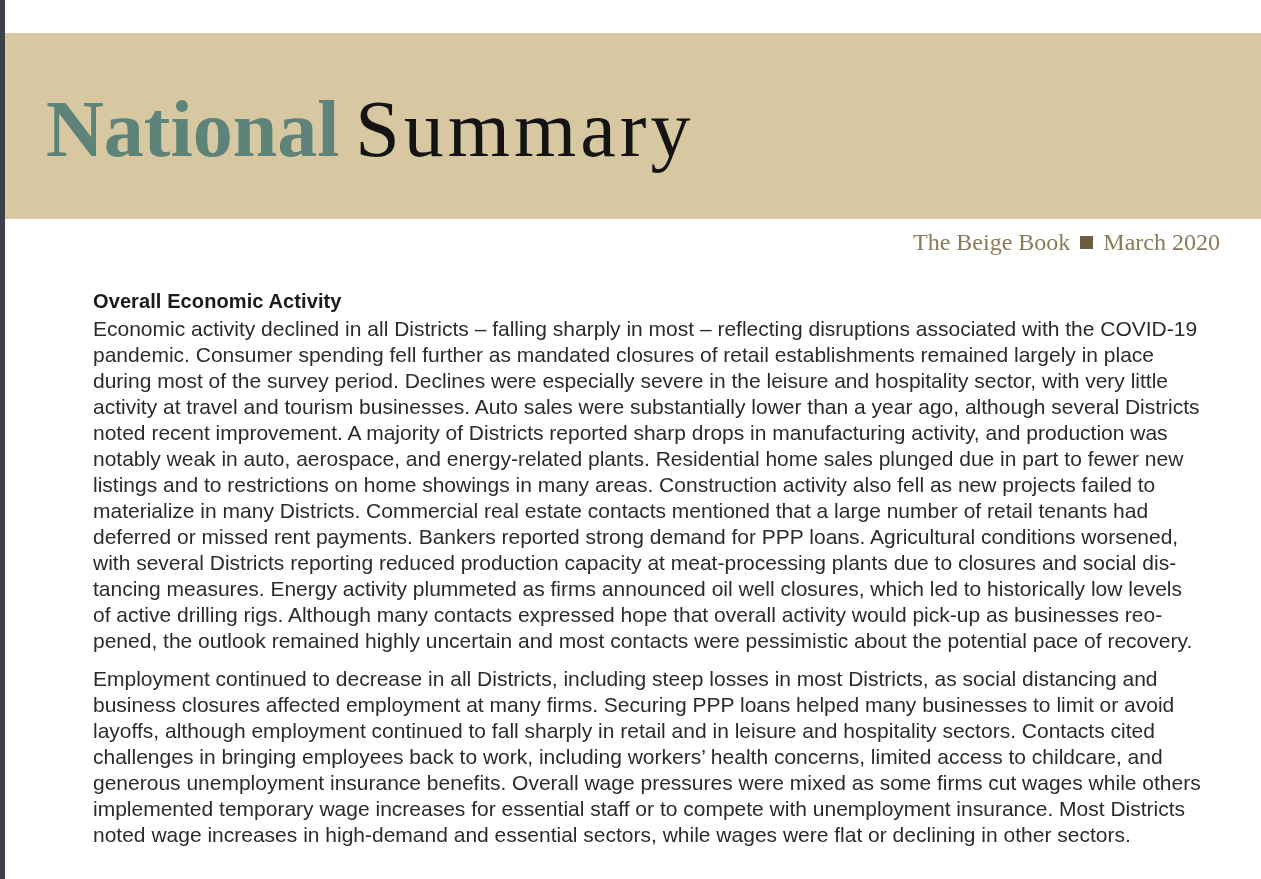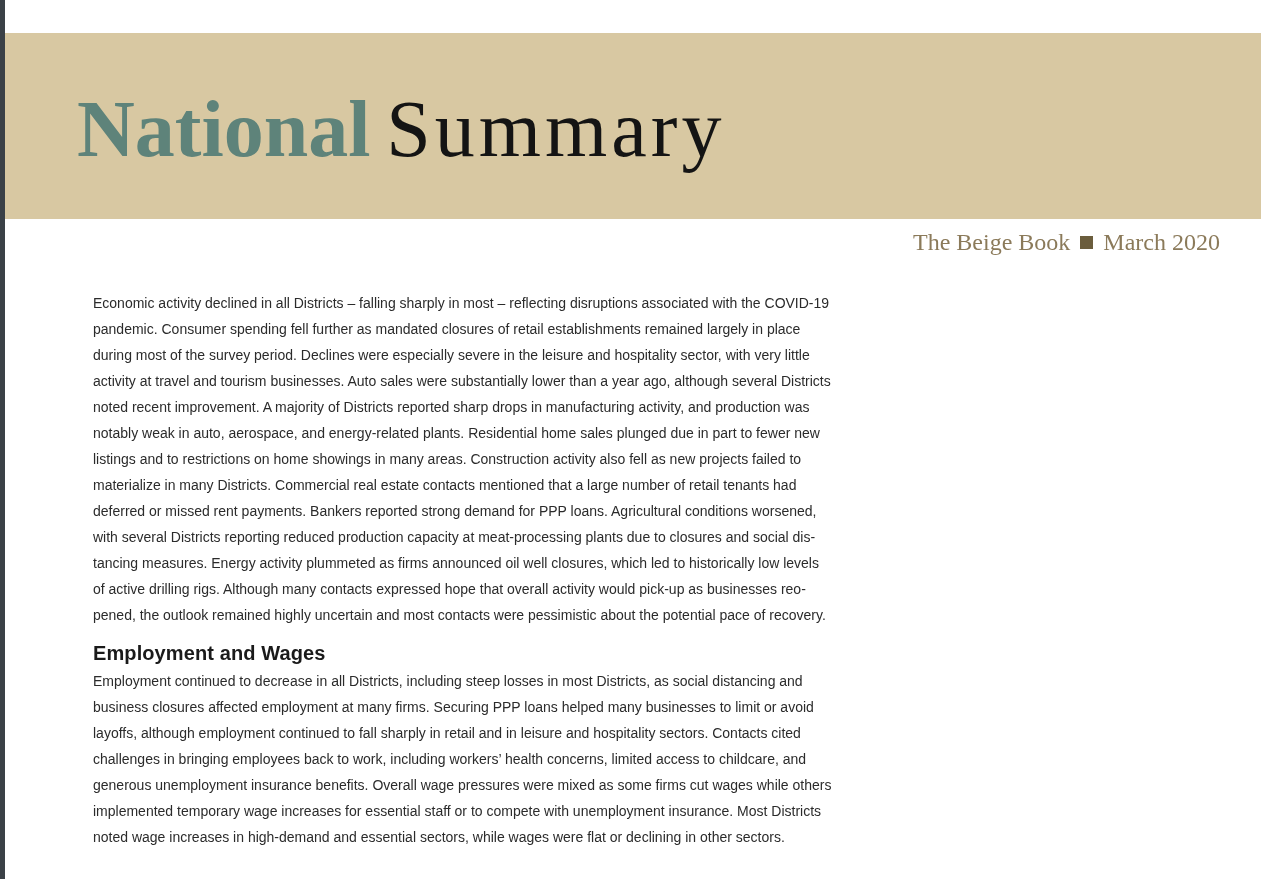--- a/index.html
+++ b/index.html
@@ -8,21 +8,21 @@
     position:relative;width:1261px;height:879px;background:var(--page-bg,#ffffff);
     font-family:"Liberation Sans",sans-serif;overflow:hidden;
   }
   .left-strip{
     position:absolute;left:0;top:0;width:5px;height:879px;
     background:var(--strip-bg,#3b4147);
   }
   .banner{
     position:absolute;left:5px;right:0;top:33px;height:186px;
     background:var(--banner-bg,#d8c8a2);
-    display:flex;align-items:center;padding-left:72px;box-sizing:border-box;
+    display:flex;align-items:center;padding-left:41px;box-sizing:border-box;
   }
   .title{
     margin:0;font-family:"Liberation Serif",serif;font-size:80px;font-weight:400;
     line-height:1;padding-top:6px;white-space:nowrap;
   }
   .t-accent{font-weight:700;color:var(--title-accent,#5e837a);}
   .t-rest{color:var(--title-main,#141414);margin-left:16px;letter-spacing:4px;}
   .subheader{
     position:absolute;top:227px;right:41px;
     font-family:"Liberation Serif",serif;font-size:24px;line-height:30px;
@@ -35,21 +35,21 @@
   }
   .content{
     position:absolute;left:93px;top:288px;width:1115px;
   }
   .section + .section{margin-top:12px;}
   .section-heading{
     margin:0;font-size:20px;font-weight:700;line-height:26px;
     color:var(--heading-color,#1a1a1a);letter-spacing:0.1px;
   }
   .section-paragraph{
-    margin:2px 0 0 0;font-size:14px;line-height:26px;
+    margin:2px 0 0 0;font-size:21px;line-height:26px;
     color:var(--body-color,#2b2b2b);white-space:pre-line;
   }
 </style>
 </head>
 <body>
 
 <div class="page">
   <div class="left-strip"></div>
 
   <div class="banner">
@@ -57,37 +57,37 @@
   </div>
 
   <div class="subheader">
     <span>The Beige Book</span>
     <span class="sq"></span>
     <span>March 2020</span>
   </div>
 
   <div class="content" id="sections">
   <section class="section">
+    <h2 class="section-heading">Overall Economic Activity</h2>
     <p class="section-paragraph">Economic activity declined in all Districts – falling sharply in most – reflecting disruptions associated with the COVID-19
 pandemic. Consumer spending fell further as mandated closures of retail establishments remained largely in place
 during most of the survey period. Declines were especially severe in the leisure and hospitality sector, with very little
 activity at travel and tourism businesses. Auto sales were substantially lower than a year ago, although several Districts
 noted recent improvement. A majority of Districts reported sharp drops in manufacturing activity, and production was
 notably weak in auto, aerospace, and energy-related plants. Residential home sales plunged due in part to fewer new
 listings and to restrictions on home showings in many areas. Construction activity also fell as new projects failed to
 materialize in many Districts. Commercial real estate contacts mentioned that a large number of retail tenants had
 deferred or missed rent payments. Bankers reported strong demand for PPP loans. Agricultural conditions worsened,
 with several Districts reporting reduced production capacity at meat-processing plants due to closures and social dis-
 tancing measures. Energy activity plummeted as firms announced oil well closures, which led to historically low levels
 of active drilling rigs. Although many contacts expressed hope that overall activity would pick-up as businesses reo-
 pened, the outlook remained highly uncertain and most contacts were pessimistic about the potential pace of recovery.</p>
   </section>
 
   <section class="section">
-    <h2 class="section-heading">Employment and Wages</h2>
     <p class="section-paragraph">Employment continued to decrease in all Districts, including steep losses in most Districts, as social distancing and
 business closures affected employment at many firms. Securing PPP loans helped many businesses to limit or avoid
 layoffs, although employment continued to fall sharply in retail and in leisure and hospitality sectors. Contacts cited
 challenges in bringing employees back to work, including workers’ health concerns, limited access to childcare, and
 generous unemployment insurance benefits. Overall wage pressures were mixed as some firms cut wages while others
 implemented temporary wage increases for essential staff or to compete with unemployment insurance. Most Districts
 noted wage increases in high-demand and essential sectors, while wages were flat or declining in other sectors.</p>
   </section>
 </div>
 </div>

